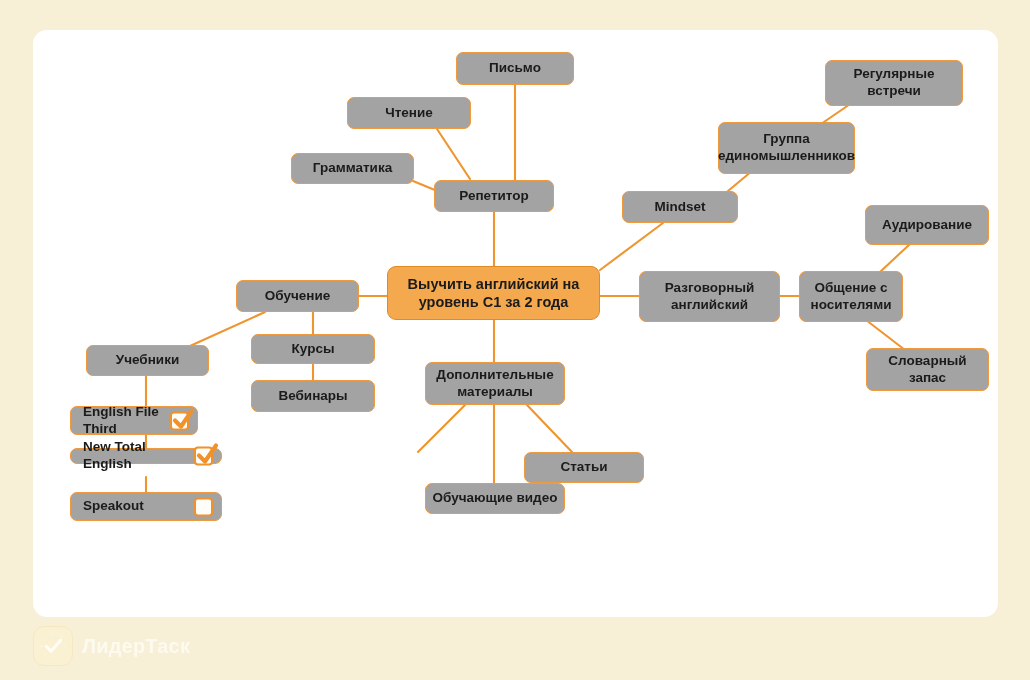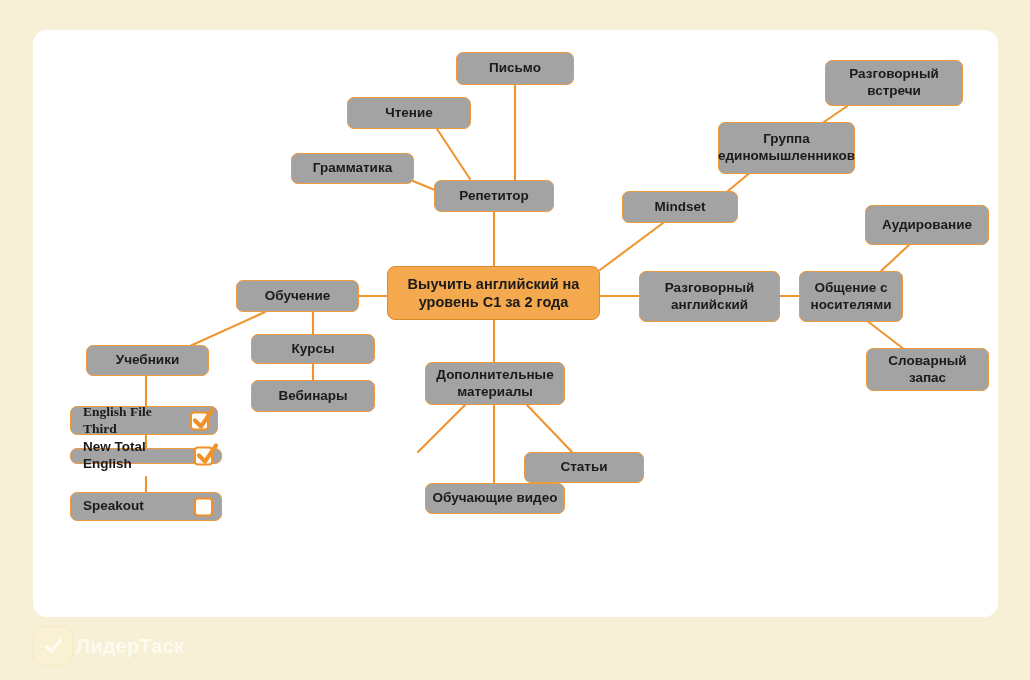--- a/index.html
+++ b/index.html
@@ -80,21 +80,21 @@
     width: 24px;
     height: 24px;
     overflow: visible;
   }
   .logo {
     position: absolute;
     left: 33px;
     top: 626px;
     display: flex;
     align-items: center;
-    gap: 3px;
+    gap: 9px;
   }
   .logo-mark {
     width: 40px;
     height: 40px;
     box-sizing: border-box;
     border-radius: 11px;
     background: #faf0d2;
     border: 1.5px solid #f6e8c2;
     position: relative;
   }
@@ -132,35 +132,35 @@
       <path d="M 146 376 L 146 406"></path>
       <path d="M 146 435 L 146 448"></path>
       <path d="M 146 477 L 146 492"></path>
       <path d="M 494 320 L 494 362"></path>
       <path d="M 465 405 L 418 452"></path>
       <path d="M 527 405 L 572 452"></path>
       <path d="M 494 405 L 494 503"></path>
     </g>
   </svg>
 
-  <div class="node center" style="left:387px; top:266px; width:213px; height:54px;">Выучить английский на уровень С1 за 2 года</div>
+  <div class="node center" style="left:387px; top:266px; width:213px; height:54px;border-radius:9px;">Выучить английский на уровень С1 за 2 года</div>
 
   <div class="node" style="left:456px; top:52px; width:118px; height:33px;">Письмо</div>
 
   <div class="node" style="left:347px; top:97px; width:124px; height:32px;">Чтение</div>
 
   <div class="node" style="left:291px; top:153px; width:123px; height:31px;">Грамматика</div>
 
   <div class="node" style="left:434px; top:180px; width:120px; height:32px;">Репетитор</div>
 
   <div class="node" style="left:622px; top:191px; width:116px; height:32px;">Mindset</div>
 
   <div class="node" style="left:718px; top:122px; width:137px; height:52px;">Группа единомышленников</div>
 
-  <div class="node" style="left:825px; top:60px; width:138px; height:46px;">Разговорный встречи</div>
+  <div class="node" style="left:825px; top:60px; width:138px; height:46px;">Регулярные встречи</div>
 
   <div class="node" style="left:639px; top:271px; width:141px; height:51px;">Разговорный английский</div>
 
   <div class="node" style="left:865px; top:205px; width:124px; height:40px;">Аудирование</div>
 
   <div class="node" style="left:799px; top:271px; width:104px; height:51px;">Общение с носителями</div>
 
   <div class="node" style="left:866px; top:348px; width:123px; height:43px;">Словарный запас</div>
 
   <div class="node" style="left:236px; top:280px; width:123px; height:32px;">Обучение</div>
@@ -171,21 +171,21 @@
 
   <div class="node" style="left:86px; top:345px; width:123px; height:31px;">Учебники</div>
 
   <div class="node" style="left:425px; top:362px; width:140px; height:43px;">Дополнительные материалы</div>
 
 
   <div class="node" style="left:524px; top:452px; width:120px; height:31px;">Статьи</div>
 
   <div class="node" style="left:425px; top:483px; width:140px; height:31px;text-align:right;">Обучающие видео</div>
 
-  <div class="node task" style="left:70px; top:406px; width:148px; height:29px;font-family:Liberation Serif, serif;">
+  <div class="node task" style="left:70px; top:406px; width:128px; height:29px;">
     <span>English File Third</span>
     <span class="cbox">
       <svg class="tick" viewBox="0 0 24 24">
         <path d="M4 12 L10 18 L21 2" stroke="#f0922c" stroke-width="4.2" fill="none" stroke-linecap="round" stroke-linejoin="round"></path>
       </svg>
     </span>
   </div>
 
   <div class="node task" style="left:70px; top:448px; width:152px; height:16px;">
     <span>New Total English</span>

